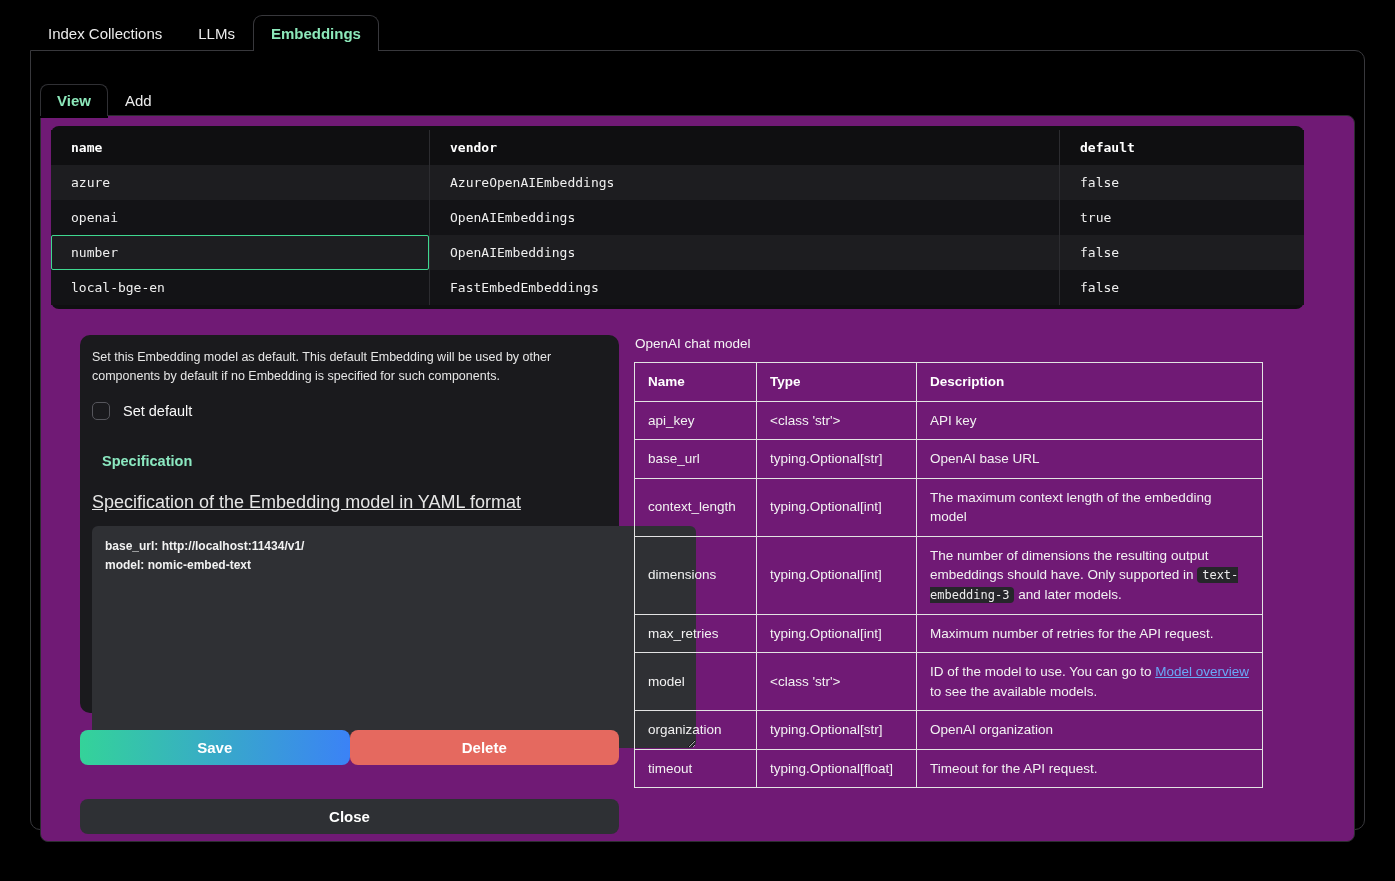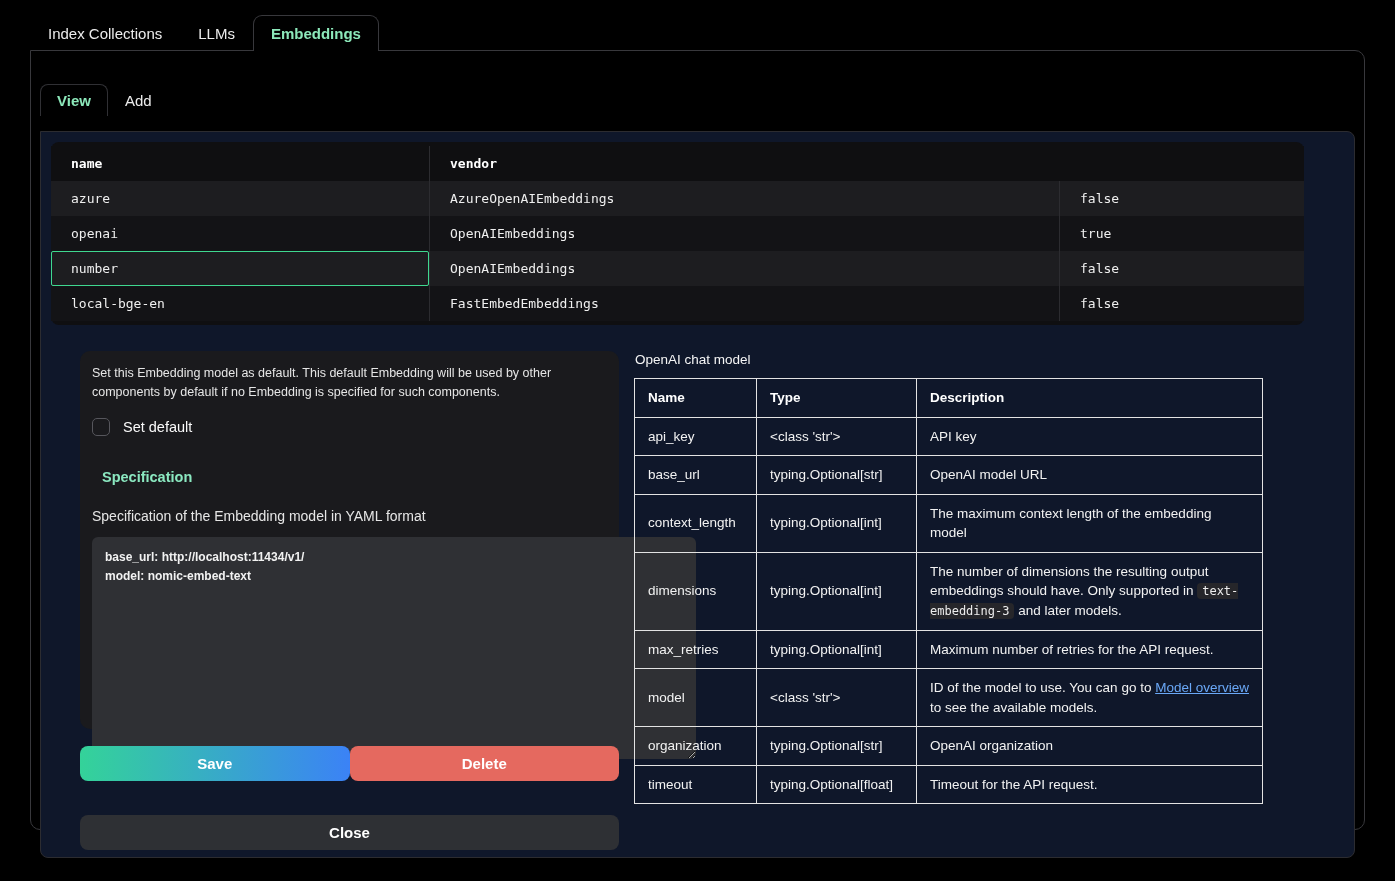--- a/index.html
+++ b/index.html
@@ -35,21 +35,21 @@
     padding: 7px 16px; font-size: 15px; color: #ececec; cursor: pointer;
     border: 1px solid transparent; border-bottom: none; white-space: nowrap; margin-top: 24px;
   }
   .subtab.active {
     color: #8ce8ba; font-weight: bold; background: #000;
     border-color: #303034; border-radius: 8px 8px 0 0;
     box-shadow: 0 2px 0 #000;
   }
   .inner-panel {
     border: 1px solid #2c2c30; border-radius: 0 8px 8px 8px;
-    height: 727px; padding: 10px; background: #0f172a; margin-top: 16px;
+    height: 727px; padding: 10px; background: #701a75;
   }
 
   
   .et {
     width: 1253px; background: #0f0f11; border-radius: 8px;
     padding: 4px 0; font-family: "DejaVu Sans Mono", monospace; font-size: 13px;
   }
   .et-row { display: grid; grid-template-columns: 378px 630px 1fr; height: 35px; }
   .et-cell {
     display: flex; align-items: center; padding: 0 20px; color: #efefef;
@@ -72,21 +72,21 @@
     background: #1a1a1d; border-radius: 10px; height: 378px; padding: 13px 12px;
   }
   .desc-text { font-size: 12.5px; line-height: 1.55; color: #e6e6e6; margin: 0 0 15px 0; }
   .checkbox-row { display: flex; align-items: center; margin: 2px 0 0 0; }
   .checkbox {
     width: 18px; height: 18px; border: 1.5px solid #56565c; border-radius: 5px;
     background: transparent; margin-right: 13px; cursor: pointer; flex: none;
   }
   .checkbox-label { font-size: 14.5px; color: #fafafa; }
   .spec-heading { color: #8be8c0; font-weight: bold; font-size: 14.5px; margin: 33px 0 0 10px; }
-  .spec-sub { font-size: 14px; color: #e6e6e6; margin: 23px 0 13px 0; }
+  .spec-sub { font-size: 18px; color: #e6e6e6; margin: 23px 0 13px 0; text-decoration: underline; }
   .yaml-area {
     width: 604px; height: 222px; background: #2f3034; color: #f2f2f2;
     border: none; border-radius: 6px; padding: 11px 13px;
     font-family: "Liberation Sans", sans-serif; font-size: 12px; line-height: 1.6;
     resize: both; outline: none; display: block; font-weight: bold;
   }
 
   
   .btn-row { display: flex; margin-top: 17px; }
   .btn {
@@ -133,20 +133,21 @@
           <div class="subtab active">View</div>
           <div class="subtab">Add</div>
         </div>
 
       <div class="inner-panel">
 
         <div class="et">
           <div class="et-row et-head" id="et-header">
               <div class="et-cell">name</div>
               <div class="et-cell">vendor</div>
+              <div class="et-cell">default</div>
             </div>
           <div id="et-rows">
               <div class="et-row shade-a">
                 <div class="et-cell">azure</div>
                 <div class="et-cell">AzureOpenAIEmbeddings</div>
                 <div class="et-cell">false</div>
               </div>
               <div class="et-row shade-b">
                 <div class="et-cell">openai</div>
                 <div class="et-cell">OpenAIEmbeddings</div>
@@ -204,21 +205,21 @@
                 </thead>
               <tbody id="st-body">
                   <tr>
                     <td>api_key</td>
                     <td>&lt;class 'str'&gt;</td>
                     <td><span>API key</span></td>
                   </tr>
                   <tr>
                     <td>base_url</td>
                     <td>typing.Optional[str]</td>
-                    <td><span>OpenAI model URL</span></td>
+                    <td><span>OpenAI base URL</span></td>
                   </tr>
                   <tr>
                     <td>context_length</td>
                     <td>typing.Optional[int]</td>
                     <td><span>The maximum context length of the embedding model</span></td>
                   </tr>
                   <tr>
                     <td>dimensions</td>
                     <td>typing.Optional[int]</td>
                     <td><span>The number of dimensions the resulting output embeddings should have. Only supported in </span><code class="chip">text-embedding-3</code><span> and later models.</span></td>

